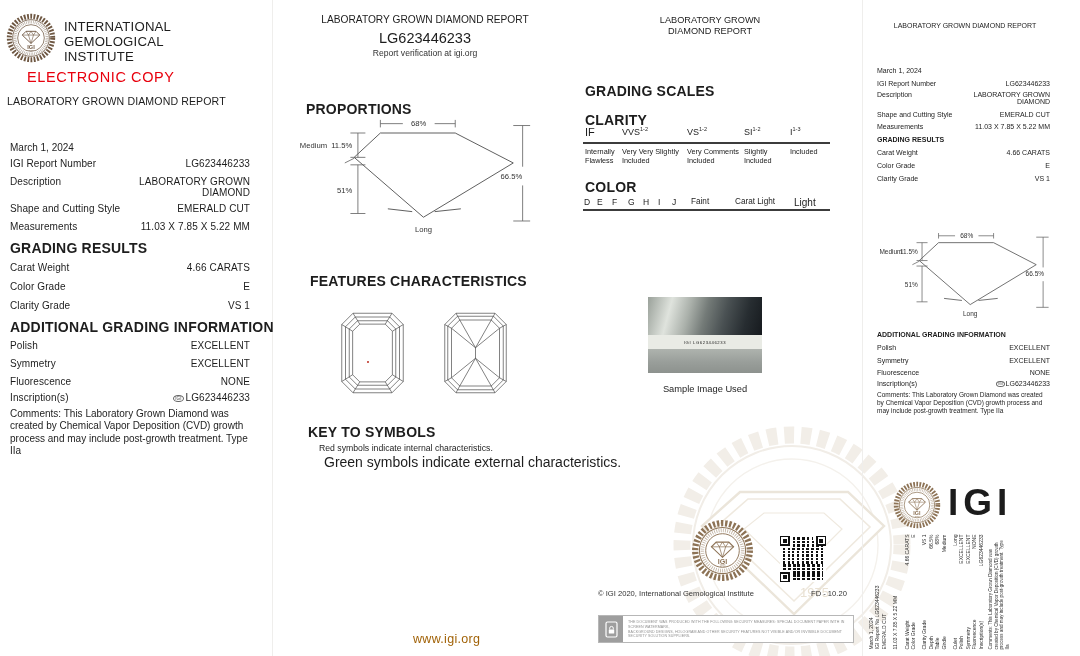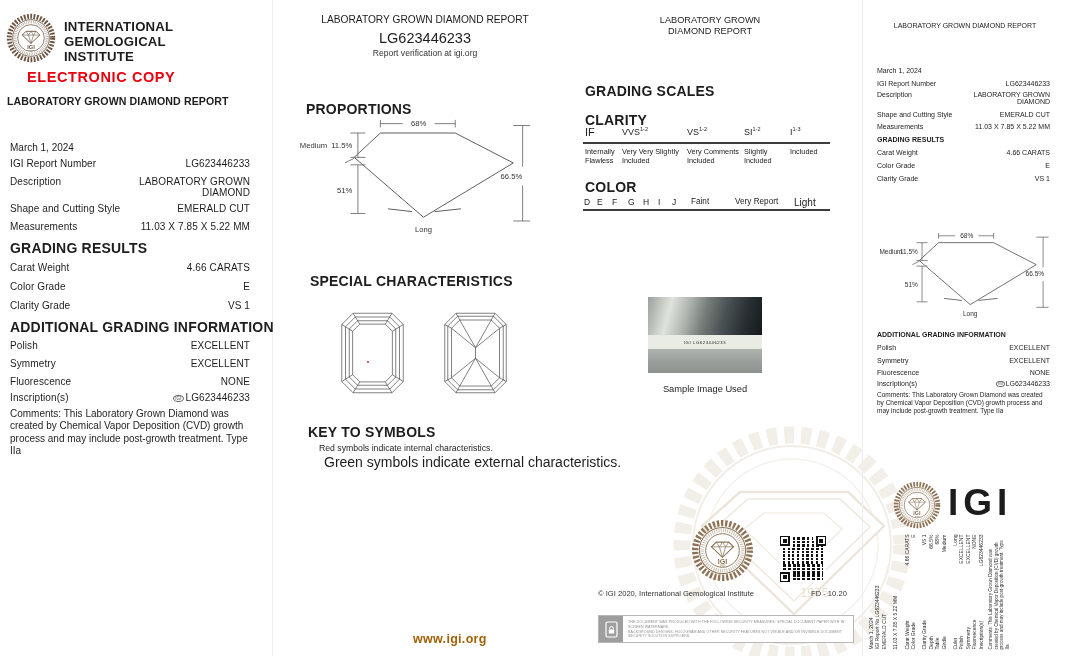--- a/index.html
+++ b/index.html
@@ -3,21 +3,21 @@
 <meta charset="utf-8">
 <style>
   html,body{margin:0;padding:0}
   body{
     width:1080px;height:656px;position:relative;overflow:hidden;
     background:#ffffff;color:#1d1d1d;
     font-family:"Liberation Sans","DejaVu Sans",sans-serif;
     -webkit-font-smoothing:antialiased;
   }
   .abs{position:absolute}
-  .b{font-weight:bold}
+  .b{font-weight:normal}
   .c{text-align:center}
   .fold{position:absolute;top:0;bottom:0;width:1px;background:#efeeec}
   
   .lrow{position:absolute;left:10px;width:240px;display:flex;justify-content:space-between;font-size:10px;letter-spacing:.1px}
   .lrow .v{text-align:right}
   .sec{font-size:14px;font-weight:bold;letter-spacing:.2px}
   
   .rrow{position:absolute;left:877px;width:173px;display:flex;justify-content:space-between;font-size:7px}
   .rrow .v{text-align:right}
   .rsec{font-size:7px;font-weight:bold}
@@ -164,21 +164,21 @@
   <g fill="#333" font-size="8.2">
     <text x="129" y="11" text-anchor="middle">68%</text>
     <text x="2" y="34">Medium</text>
     <text x="58" y="34" text-anchor="end">11.5%</text>
     <text x="58" y="82" text-anchor="end">51%</text>
     <text x="228" y="67" text-anchor="middle">66.5%</text>
     <text x="134" y="124" text-anchor="middle">Long</text>
   </g>
 </svg>
 
-<div class="abs sec" style="left:310px;top:273px">SPECIAL CHARACTERISTICS</div>
+<div class="abs sec" style="left:310px;top:273px">FEATURES CHARACTERISTICS</div>
 
 <svg class="abs" style="left:341px;top:302px" width="63" height="102" viewBox="0 0 84 108">
   <g fill="none" stroke="#444" stroke-width="0.9">
     <path d="M16,1 L68,1 L83,16 L83,92 L68,107 L16,107 L1,92 L1,16 Z"></path>
     <path d="M19,6 L65,6 L78,19 L78,89 L65,102 L19,102 L6,89 L6,19 Z"></path>
     <path d="M22,11 L62,11 L73,22 L73,86 L62,97 L22,97 L11,86 L11,22 Z"></path>
     <path d="M25,15.5 L59,15.5 L68.5,25 L68.5,83 L59,92.5 L25,92.5 L15.5,83 L15.5,25 Z"></path>
     <path d="M16,1 L25,15.5 M68,1 L59,15.5 M83,16 L68.5,25 M83,92 L68.5,83 M68,107 L59,92.5 M16,107 L25,92.5 M1,92 L15.5,83 M1,16 L15.5,25"></path>
   </g>
   <circle cx="36" cy="66" r="1.4" fill="#c0392b"></circle>
@@ -222,21 +222,21 @@
 <div class="abs sec" style="left:585px;top:179px">COLOR</div>
 
 <div class="abs" style="left:584px;top:197px;font-size:8.5px">D</div>
 <div class="abs" style="left:597px;top:197px;font-size:8.5px">E</div>
 <div class="abs" style="left:612px;top:197px;font-size:8.5px">F</div>
 <div class="abs" style="left:628px;top:197px;font-size:8.5px">G</div>
 <div class="abs" style="left:643px;top:197px;font-size:8.5px">H</div>
 <div class="abs" style="left:658px;top:197px;font-size:8.5px">I</div>
 <div class="abs" style="left:672px;top:197px;font-size:8.5px">J</div>
 <div class="abs" style="left:691px;top:197px;font-size:8.2px">Faint</div>
-<div class="abs" style="left:735px;top:197px;font-size:8.2px">Very Report</div>
+<div class="abs" style="left:735px;top:197px;font-size:8.2px">Carat Light</div>
 <div class="abs" style="left:794px;top:197px;font-size:10px">Light</div>
 
 <div class="scaleline" style="left:583px;top:209px;width:247px"></div>
 
 <div class="abs" style="left:648px;top:297px;width:114px;height:76px;z-index:2">
   <div class="sampletop"></div>
   <div class="sampleband">IGI  LG623446233</div>
   <div class="samplebot"></div>
 </div>
 <div class="abs c" style="left:640px;top:384px;width:130px;font-size:9.3px">Sample Image Used</div>

